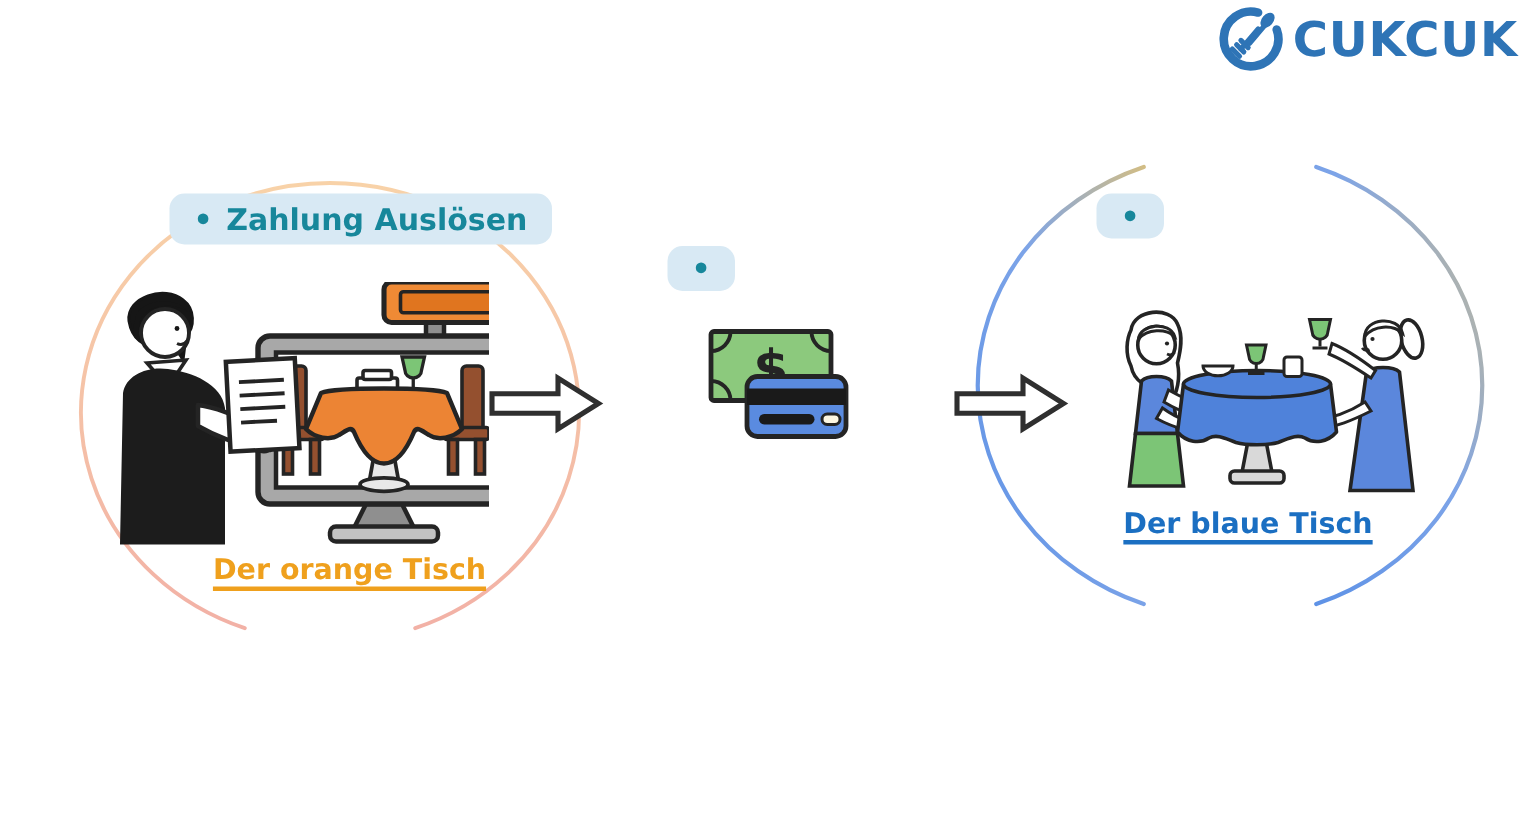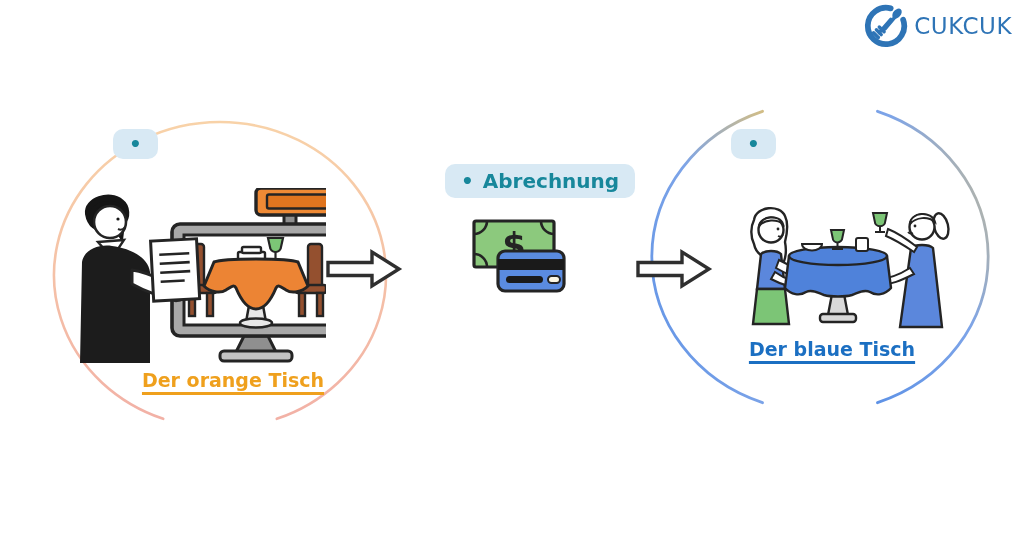--- a/index.html
+++ b/index.html
@@ -6,21 +6,21 @@
   body{
     width:1024px;height:559px;background:#ffffff;
     font-family:"DejaVu Sans","Liberation Sans",sans-serif;
     position:relative;overflow:hidden;
   }
   .stage{position:absolute;inset:0;}
 
   
   .logo{position:absolute;top:3px;right:12px;display:flex;align-items:center;gap:5px;}
   .logo-text{
-    font-size:23px;font-weight:400;color:#2e74b6;letter-spacing:0.5px;
+    font-size:32px;font-weight:700;color:#2e74b6;letter-spacing:0.5px;
   }
 
   
   .pill{
     position:absolute;display:inline-flex;align-items:center;gap:9px;
     background:#d8e9f4;border-radius:10px;padding:5px 16px;
     color:#17879b;font-size:20px;font-weight:700;white-space:nowrap;
   }
   .pill .bullet{font-size:20px;line-height:1;}
   .pill-left{left:113px;top:129px;}
@@ -74,25 +74,25 @@
         <stop offset="0.45" stop-color="#7da4e8"></stop>
         <stop offset="1" stop-color="#5e92e6"></stop>
       </linearGradient>
     </defs>
     <path d="M229.5,13.3 A168,155 0 0 1 229.5,304.7" fill="none" stroke="url(#gradR)" stroke-width="2.8" stroke-linecap="round"></path>
     <path d="M114.5,304.7 A168,155 0 0 1 114.5,13.3" fill="none" stroke="url(#gradR)" stroke-width="2.8" stroke-linecap="round"></path>
   </svg>
 
   <div class="pill pill-left">
     <span class="bullet">•</span>
+    <span>Zahlung Auslösen</span>
   </div>
 
   <div class="pill pill-mid">
     <span class="bullet">•</span>
-    <span>Abrechnung</span>
   </div>
 
   <div class="pill pill-right">
     <span class="bullet">•</span>
   </div>
 
   <svg class="abs" style="left:325px;top:246px;" width="78" height="46" viewBox="0 0 78 46">
     <path d="M3,16.5 H47 V6 L74,23 L47,40 V29.5 H3 Z" fill="#ffffff" stroke="#2f2f2f" stroke-width="3.4" stroke-linejoin="miter"></path>
   </svg>
 

